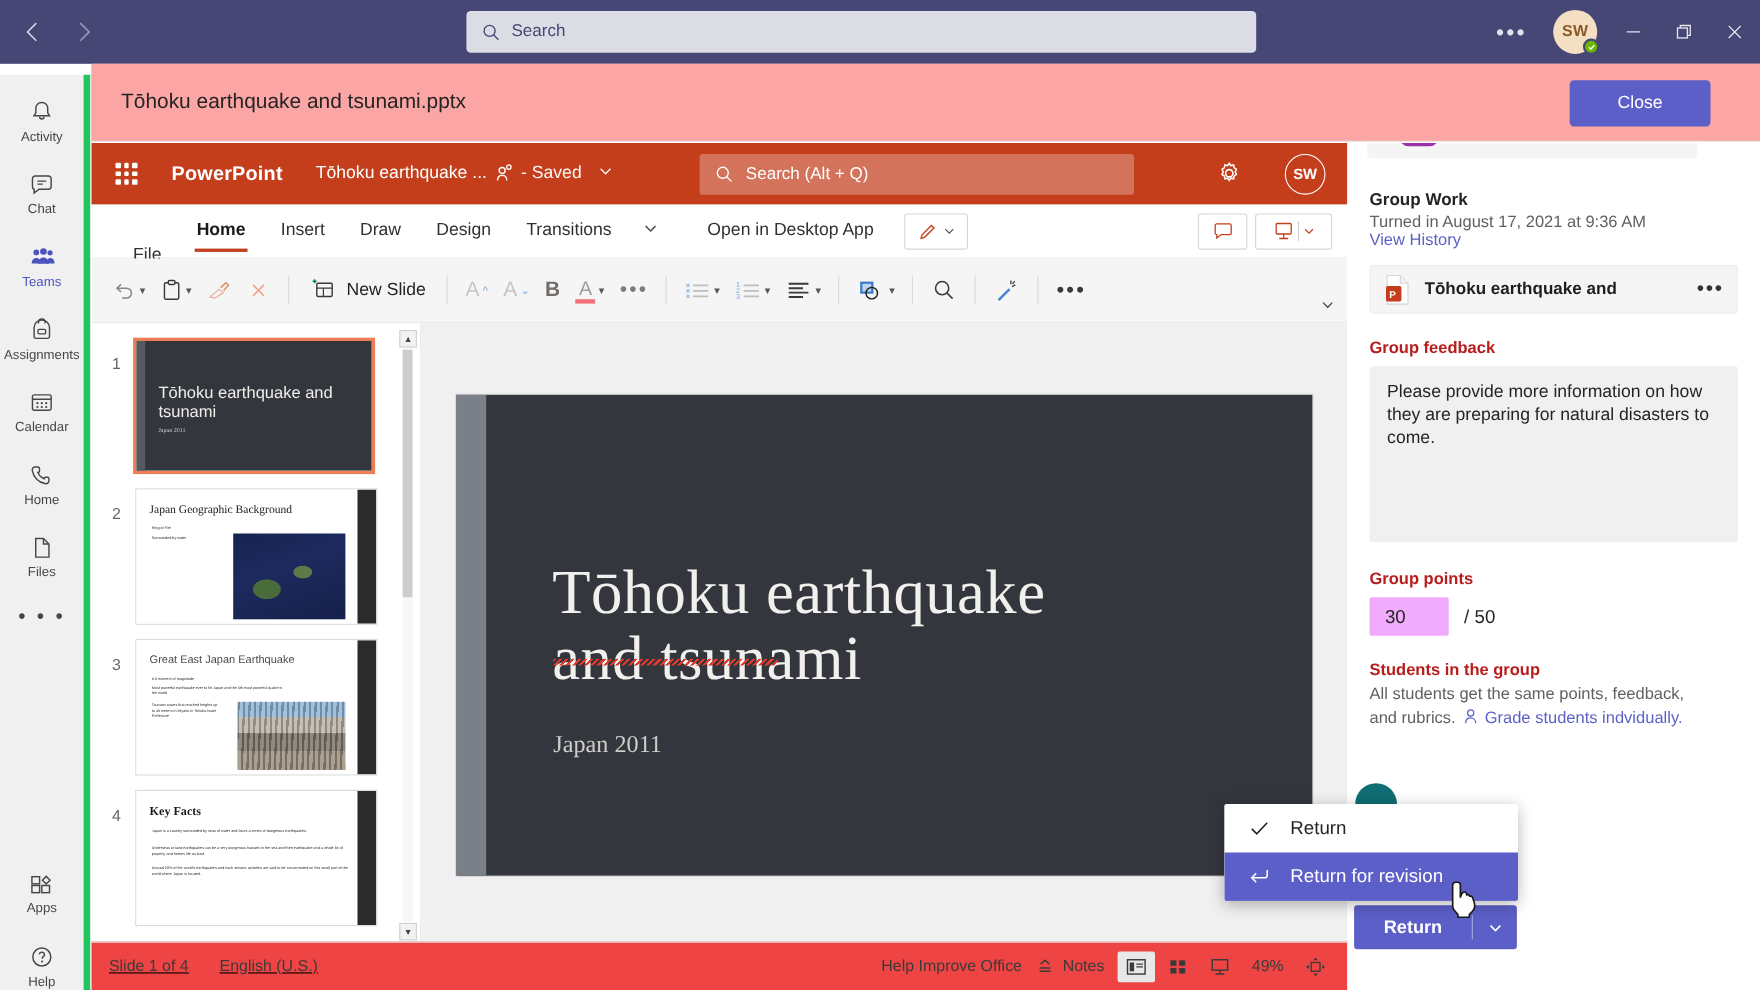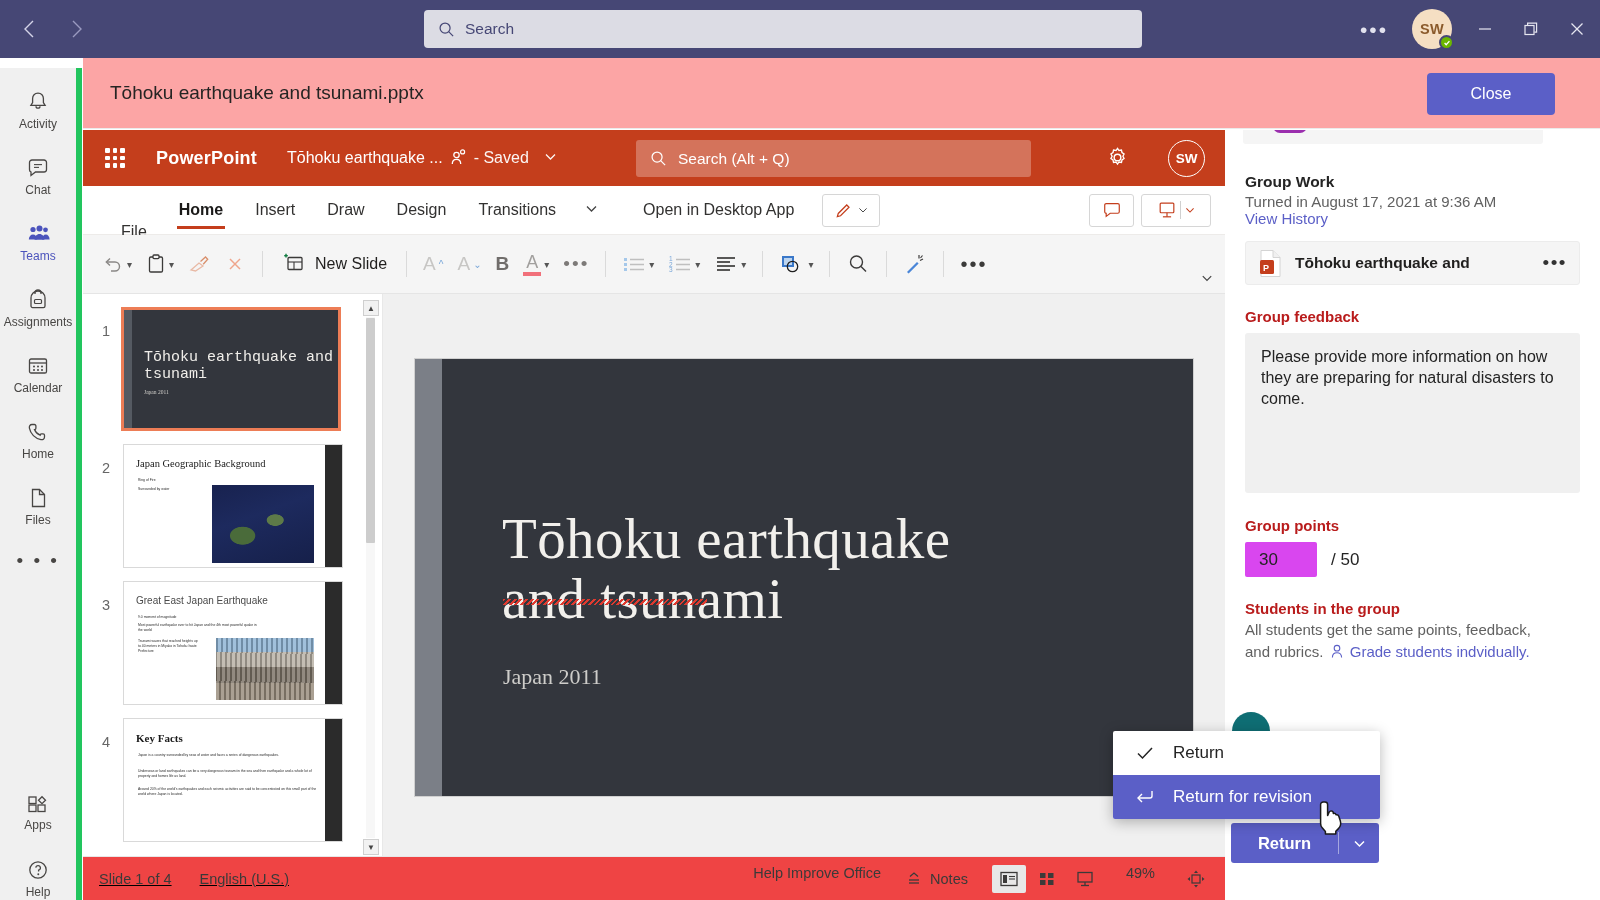--- a/index.html
+++ b/index.html
@@ -159,21 +159,21 @@
   .thumb-row { display: flex; align-items: flex-start; margin-top: 13px; }
   .thumb-num { width: 27px; text-align: right; font-size: 14.5px; color: #666; padding-top: 16px; }
   .thumb {
     margin-left: 13px; width: 220px; height: 124px; background: #fff;
     border: 1px solid #d9d9d9; position: relative; cursor: pointer; overflow: hidden;
   }
   .thumb.selected { border: 3px solid #ed7d56; margin-left: 11px; }
   .th-dark { width: 100%; height: 100%; background: #33363d; position: relative; }
   .th-dark .bar { position: absolute; left: 0; top: 0; bottom: 0; width: 8px; background: #555a62; }
   .th-title { position: absolute; left: 20px; top: 40px; color: #f0eeea;
-    font-family: Liberation Mono, monospace; font-size: 15px; line-height: 1.12; }
+    font-family: Liberation Sans, sans-serif; font-size: 15px; line-height: 1.12; }
   .th-sub { position: absolute; left: 20px; top: 79px; color: #cfcdc9;
     font-family: "Liberation Serif", serif; font-size: 5.5px; }
   .th-light { width: 100%; height: 100%; background: #fff; position: relative; }
   .th-light .rbar { position: absolute; right: 0; top: 0; bottom: 0; width: 17px; background: #2b2b2b; }
   .th-h { position: absolute; left: 12px; top: 13px; font-family: "Liberation Serif", serif;
     font-size: 10.5px; color: #1a1a1a; }
   .th-h.sans { font-family: "Liberation Sans", sans-serif; color: #4a4a4a; font-size: 10px; }
   .th-h.bold { font-family: "Liberation Serif", serif; font-weight: 700; font-size: 11px; }
   .th-b { position: absolute; left: 14px; font-size: 3.4px; color: #2a2a2a; line-height: 1.5;
     width: 120px; }
@@ -215,21 +215,21 @@
   .slide-sub {
     position: absolute; left: 88px; top: 305px; color: #cecdca;
     font-family: "Liberation Serif", serif; font-size: 22px;
   }
   
   .statusbar {
     position: absolute; left: 0; bottom: 0; width: 1142px; height: 44px; background: #ef4444;
     border-top: 1px solid #e7e7e7; display: flex; align-items: center; text-decoration: underline;
   }
   .sb-item { font-size: 14.5px; color: #3b3a39; cursor: default; }
-  .sb-right { position: absolute; right: 12px; display: flex; gap: 24px; }
+  .sb-right { position: absolute; right: 12px; display: flex; align-items: center; gap: 12px; }
   .sb-btn { width: 34px; height: 28px; display: flex; align-items: center; justify-content: center;
     cursor: pointer; border-radius: 2px; }
   .sb-btn.active { background: #e8e8e8; }
   
   .gpanel {
     position: absolute; left: 1225px; top: 130px; width: 375px; height: 770px;
     background: #fff; overflow: hidden;
   }
   .g-pill-top {
     position: absolute; left: 18px; top: -12px; width: 300px; height: 26px;
@@ -251,21 +251,21 @@
     white-space: nowrap; overflow: hidden; }
   .file-dots { color: #333; font-size: 19px; letter-spacing: 1.5px; cursor: pointer; }
   .g-label { font-size: 15px; font-weight: 700; color: #b91c1c; }
   .feedback-box {
     margin-top: 8px; height: 160px; background: #f0f0f0; border: none; border-radius: 3px;
     padding: 13px 16px; font-size: 16px; color: #242424; line-height: 1.32;
     font-family: inherit; resize: none; width: 100%;
   }
   .points-row { display: flex; align-items: center; margin-top: 8px; gap: 14px; }
   .points-input {
-    width: 72px; height: 35px; background: #d946ef; border: none; border-radius: 2px;
+    width: 72px; height: 35px; background: #f0abfc; border: none; border-radius: 2px;
     font-size: 17px; color: #242424; font-family: inherit; padding-left: 14px;
   }
   .points-total { font-size: 17px; color: #242424; }
   .g-note { font-size: 15px; color: #616161; line-height: 1.45; margin-top: 2px; }
   .avatar-teal { position: absolute; left: 1232px; top: 712px; width: 38px; height: 38px;
     border-radius: 50%; background: #0f6e74; }
   
   .dropdown {
     position: absolute; left: 1113px; top: 731px; width: 267px; height: 88px;
     background: #fff; box-shadow: 0 3px 14px rgba(0,0,0,.28); border-radius: 2px;

